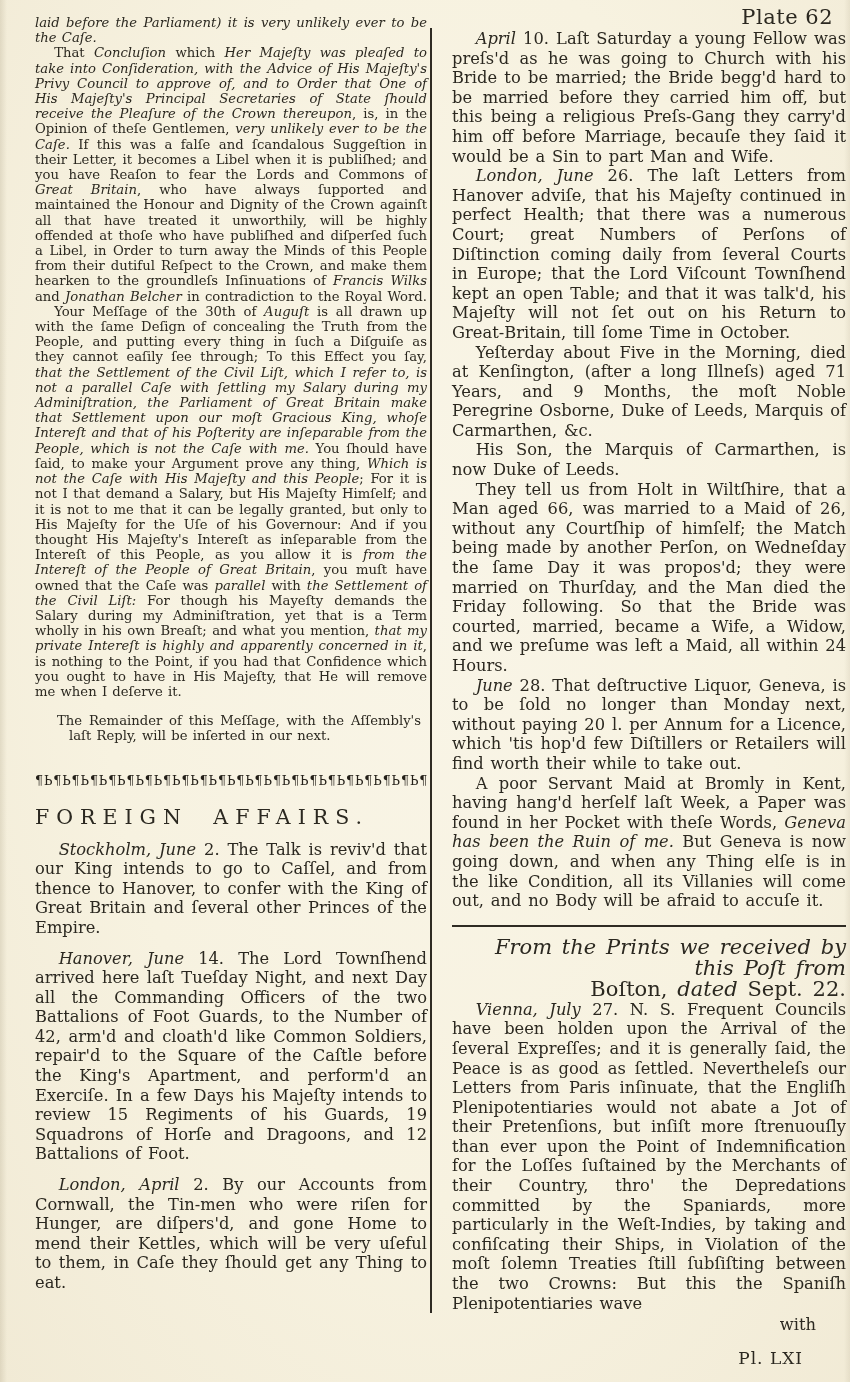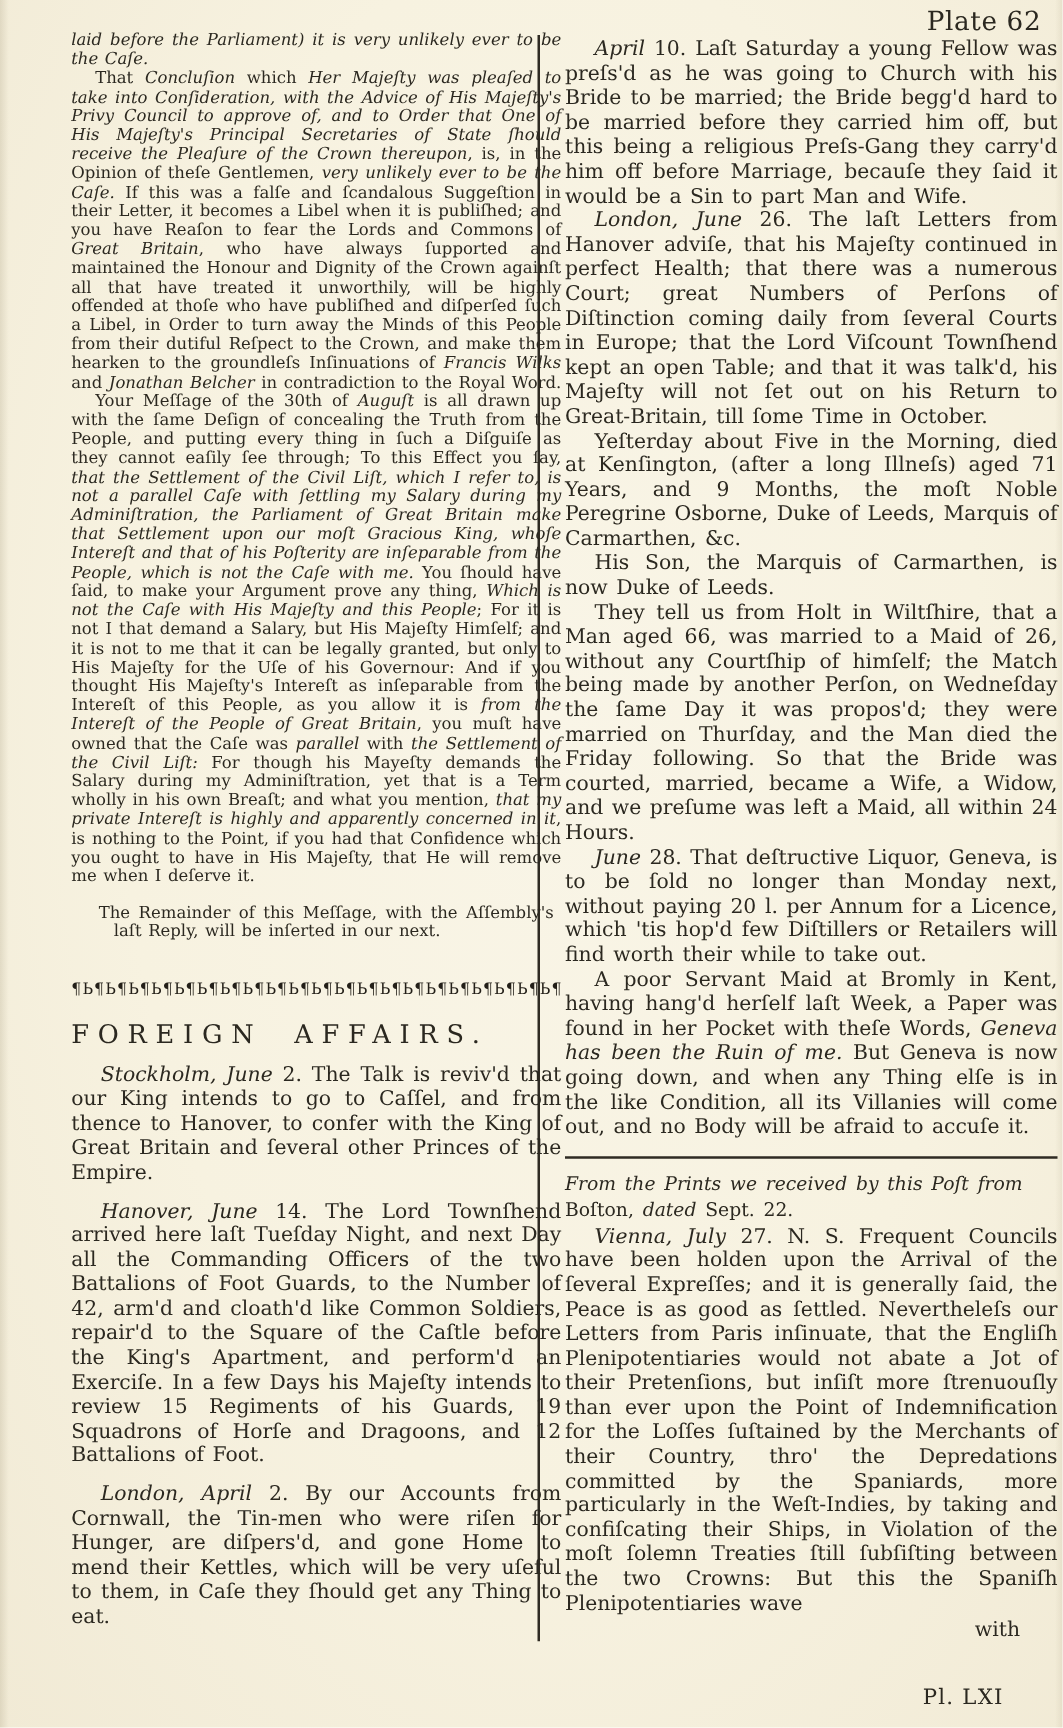--- a/index.html
+++ b/index.html
@@ -14,21 +14,21 @@
   }
   .page{position:absolute;inset:0;}
   .plate-label{
     position:absolute;top:5px;right:17px;
     font-size:21px;letter-spacing:0.5px;
   }
   .col-divider{
     position:absolute;left:430px;top:28px;height:1285px;width:1.6px;
     background:#2f2b23;
   }
-  .left-col{position:absolute;left:35px;top:25px;width:392px;margin-left:22px;}
+  .left-col{position:absolute;left:35px;top:15px;width:392px;}
   .right-col{position:absolute;left:452px;top:29px;width:394px;}
   p.para{margin:0;text-align:justify;}
   p.para.indent{text-indent:1.45em;}
   .msg p.para{font-size:13.2px;line-height:15.2px;word-spacing:0.08em;}
   .msg p.para.note{
     margin-top:14px;
     padding-left:34px;padding-right:6px;text-indent:-12px;
   }
   .orn-row{
     margin-top:29px;width:100%;overflow:hidden;white-space:nowrap;
@@ -42,21 +42,21 @@
     font-size:16.3px;line-height:19.6px;word-spacing:0.1em;
   }
   .fa p.para{margin-top:11px;}
   .fa{margin-top:3px;}
   .news p.para{margin-top:0;}
   .sect-rule{
     border:none;border-top:2px solid #2f2b23;
     margin:14px 0 10px 0;width:100%;
   }
   .boston-heading p.para{
-    font-size:15px;line-height:21px;text-align:left;word-spacing:0.15em;
+    font-size:21px;line-height:21px;text-align:right;word-spacing:0.15em;
   }
   .catchword{
     font-size:16.3px;text-align:right;padding-right:30px;margin-top:2px;
   }
   .footer-label{
     position:absolute;bottom:14px;right:47px;font-size:17px;letter-spacing:1px;
   }
   i{font-style:italic;}
 </style>
 </head>

